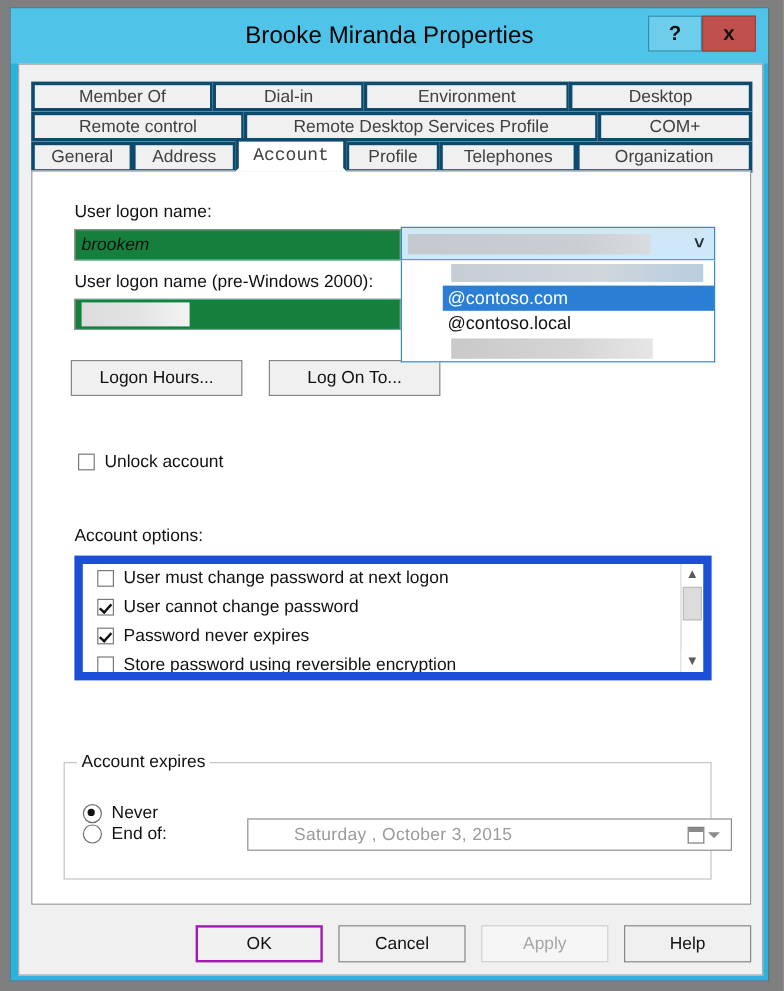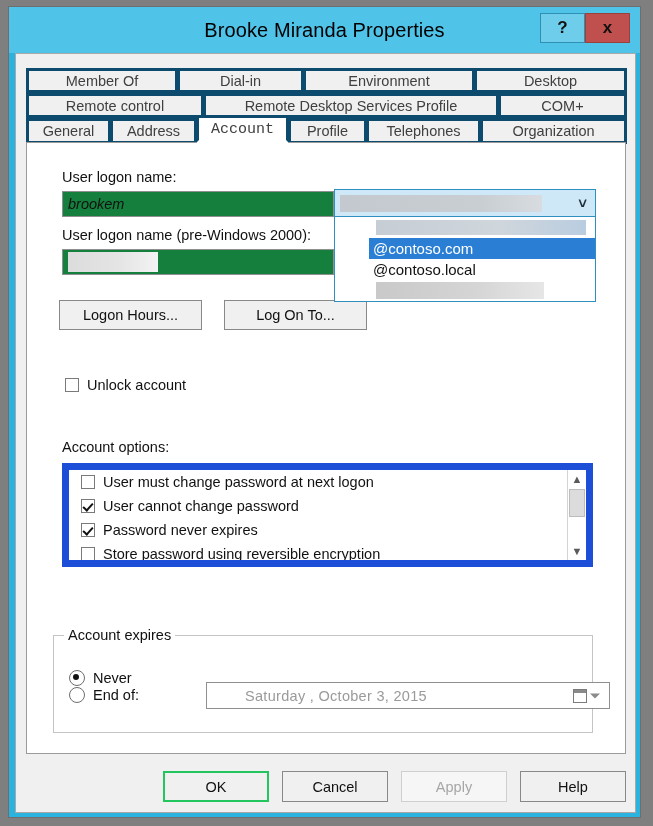--- a/index.html
+++ b/index.html
@@ -164,21 +164,21 @@
     position: absolute;
     background: #f0f0f0;
     border: 1px solid #888888;
     box-sizing: border-box;
     font-size: 14.5px; color: #111;
     display: flex; align-items: center; justify-content: center;
     cursor: default;
     white-space: nowrap;
   }
   .btn.disabled { color: #a6a6a6; background: #f6f6f6; border-color: #cfcfcf; }
-  .btn.default { border: 2px solid #22c55e; }
+  .btn.default { border: 2px solid #a21caf; }
 
   
   .cb-wrap { position: absolute; display: flex; align-items: center; cursor: default; }
   .cbox {
     width: 14px; height: 14px;
     border: 1px solid #7a7a7a;
     background: #ffffff;
     box-sizing: border-box;
     position: relative;
     flex: 0 0 auto;

